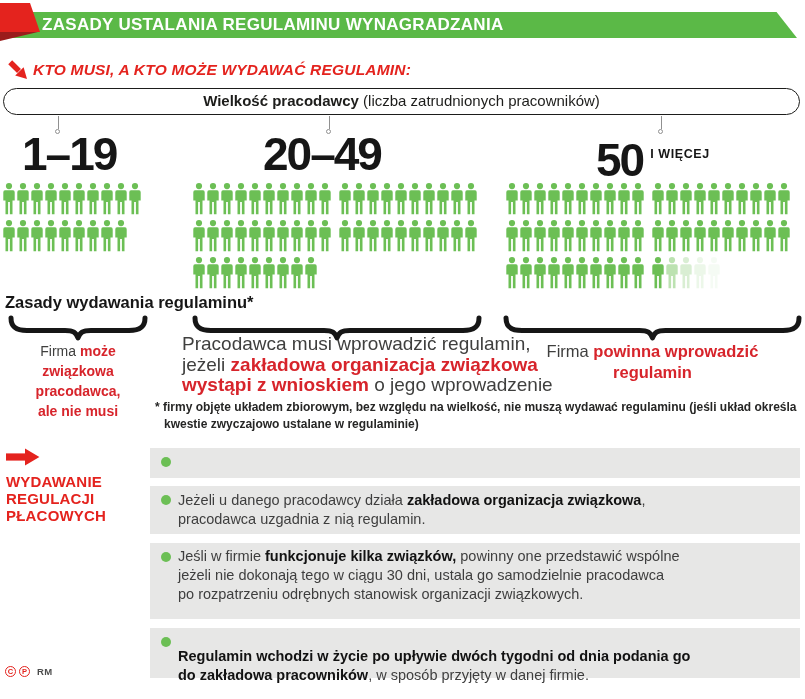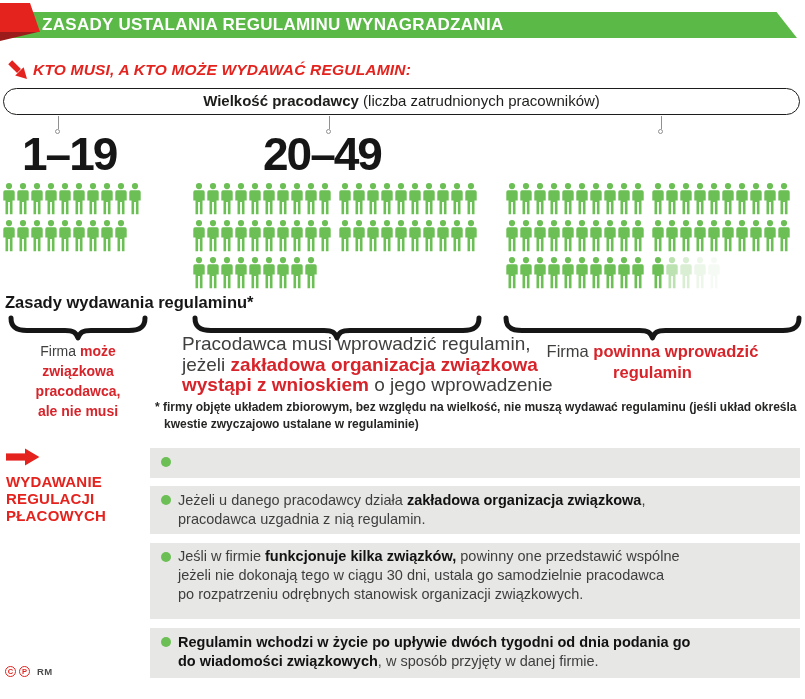--- a/index.html
+++ b/index.html
@@ -70,21 +70,21 @@
   #footnote .fn2 { margin-left:9px; }
 
   
   #payroll-arrow { left:6px; top:448px; width:34px; height:18px; color:var(--red_bright); }
   #payroll-label { left:6px; top:473px; width:120px; color:var(--red_bright);
     font-weight:bold; font-size:15px; line-height:17.2px; letter-spacing:0.2px; }
   .box { left:150px; width:650px; background:var(--box_gray); }
   #box0 { top:448px; height:30px; padding-top:5px; }
   #box1 { top:486px; height:48px; padding-top:5px; }
   #box2 { top:543px; height:76px; padding-top:4px; }
-  #box3 { top:628px; height:50px; padding-top:5px; }
+  #box3 { top:628px; height:50px; padding-top:19px; }
   .bullet { position:absolute; left:11px; top:9px; width:10px; height:10px;
     border-radius:50%; background:var(--green_person); }
   .item-text { margin-left:28px; margin-right:6px; font-size:14.5px;
     line-height:19px; color:#3e3e3e; }
   .item-line { white-space:nowrap; }
   .bseg { font-weight:bold; color:#121212; }
 
   
   #footer { left:5px; top:666px; display:flex; align-items:center; gap:3px; }
   .ci { width:11px; height:11px; border:1.3px solid var(--red_bright); border-radius:50%;
@@ -114,20 +114,24 @@
 
   <div class="conn abs" style="left:58px"></div>
   <div class="dot abs" style="left:55px"></div>
   <div class="conn abs" style="left:329px"></div>
   <div class="dot abs" style="left:326px"></div>
   <div class="conn abs" style="left:661px"></div>
   <div class="dot abs" style="left:658px"></div>
 
   <div class="bignum abs" style="left:22px">1–19</div>
   <div class="bignum abs" style="left:263px">20–49</div>
+  <div id="num3" class="bignum abs" style="left:596px">
+    <span>50</span>
+    <span class="suffix">I WIĘCEJ</span>
+  </div>
 
   <div class="people-col abs" style="left:3px">
       <div class="p-row">
         <div class="p-group">
           <span class="p-wrap" style="opacity: 1;">
             <svg viewBox="0 0 12 32" width="12" height="32">
               <circle cx="6" cy="3.1" r="3.1" fill="currentColor"></circle>
               <path fill="currentColor" d="M2 7.3 H10 Q11.7 7.3 11.7 9.3 V17.5 H9.5 V31.3 H6.9 V18.9 H5.1 V31.3 H2.5 V17.5 H0.3 V9.3 Q0.3 7.3 2 7.3 Z"></path>
             </svg>
           </span>
@@ -965,21 +969,21 @@
     <div class="item-text">
         <div class="item-line"><span>Jeśli w firmie </span><span class="bseg">funkcjonuje kilka związków,</span><span> powinny one przedstawić wspólne</span></div>
         <div class="item-line"><span>jeżeli nie dokonają tego w ciągu 30 dni, ustala go samodzielnie pracodawca</span></div>
         <div class="item-line"><span>po rozpatrzeniu odrębnych stanowisk organizacji związkowych.</span></div>
       </div>
   </div>
   <div id="box3" class="box abs">
     <span class="bullet"></span>
     <div class="item-text">
         <div class="item-line"><span class="bseg">Regulamin wchodzi w życie po upływie dwóch tygodni od dnia podania go</span></div>
-        <div class="item-line"><span class="bseg">do wiadomości związkowych</span><span>, w sposób przyjęty w danej firmie.</span></div>
+        <div class="item-line"><span class="bseg">do zakładowa pracowników</span><span>, w sposób przyjęty w danej firmie.</span></div>
       </div>
   </div>
 
   <div id="footer" class="abs">
     <span class="ci">C</span>
     <span class="ci">P</span>
     <span class="credit">RM</span>
   </div>
 
 </div>

